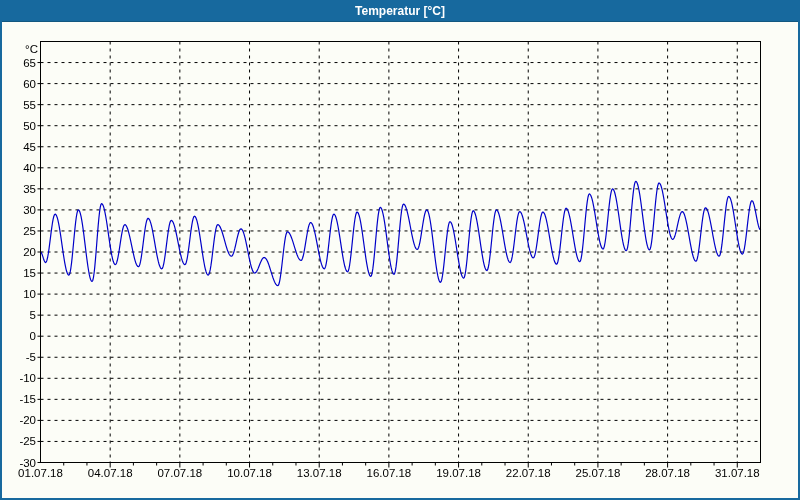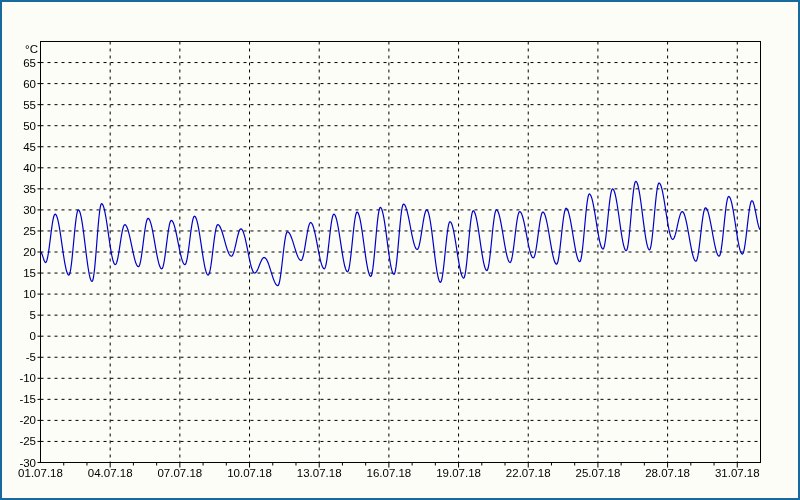--- a/index.html
+++ b/index.html
@@ -22,20 +22,23 @@
     box-sizing:border-box;
   }
   .chart-host{position:absolute;left:-2px;top:-2px;width:800px;height:500px;}
   svg{display:block;}
   svg text{font-family:"Liberation Sans",sans-serif;}
 </style>
 </head>
 <body>
 
 <div class="window">
+  <div class="title-bar">
+    <span>Temperatur [°C]</span>
+  </div>
   <div class="chart-host">
     <svg id="chart-svg" width="800" height="500" viewBox="0 0 800 500">
         <g>
           <line x1="40.5" y1="441.45" x2="760.5" y2="441.45" stroke="#000000" stroke-width="1" stroke-dasharray="3,4"></line>
           <line x1="40.5" y1="420.40000000000003" x2="760.5" y2="420.40000000000003" stroke="#000000" stroke-width="1" stroke-dasharray="3,4"></line>
           <line x1="40.5" y1="399.34999999999997" x2="760.5" y2="399.34999999999997" stroke="#000000" stroke-width="1" stroke-dasharray="3,4"></line>
           <line x1="40.5" y1="378.3" x2="760.5" y2="378.3" stroke="#000000" stroke-width="1" stroke-dasharray="3,4"></line>
           <line x1="40.5" y1="357.25" x2="760.5" y2="357.25" stroke="#000000" stroke-width="1" stroke-dasharray="3,4"></line>
           <line x1="40.5" y1="336.2" x2="760.5" y2="336.2" stroke="#000000" stroke-width="1" stroke-dasharray="3,4"></line>
           <line x1="40.5" y1="315.15000000000003" x2="760.5" y2="315.15000000000003" stroke="#000000" stroke-width="1" stroke-dasharray="3,4"></line>

